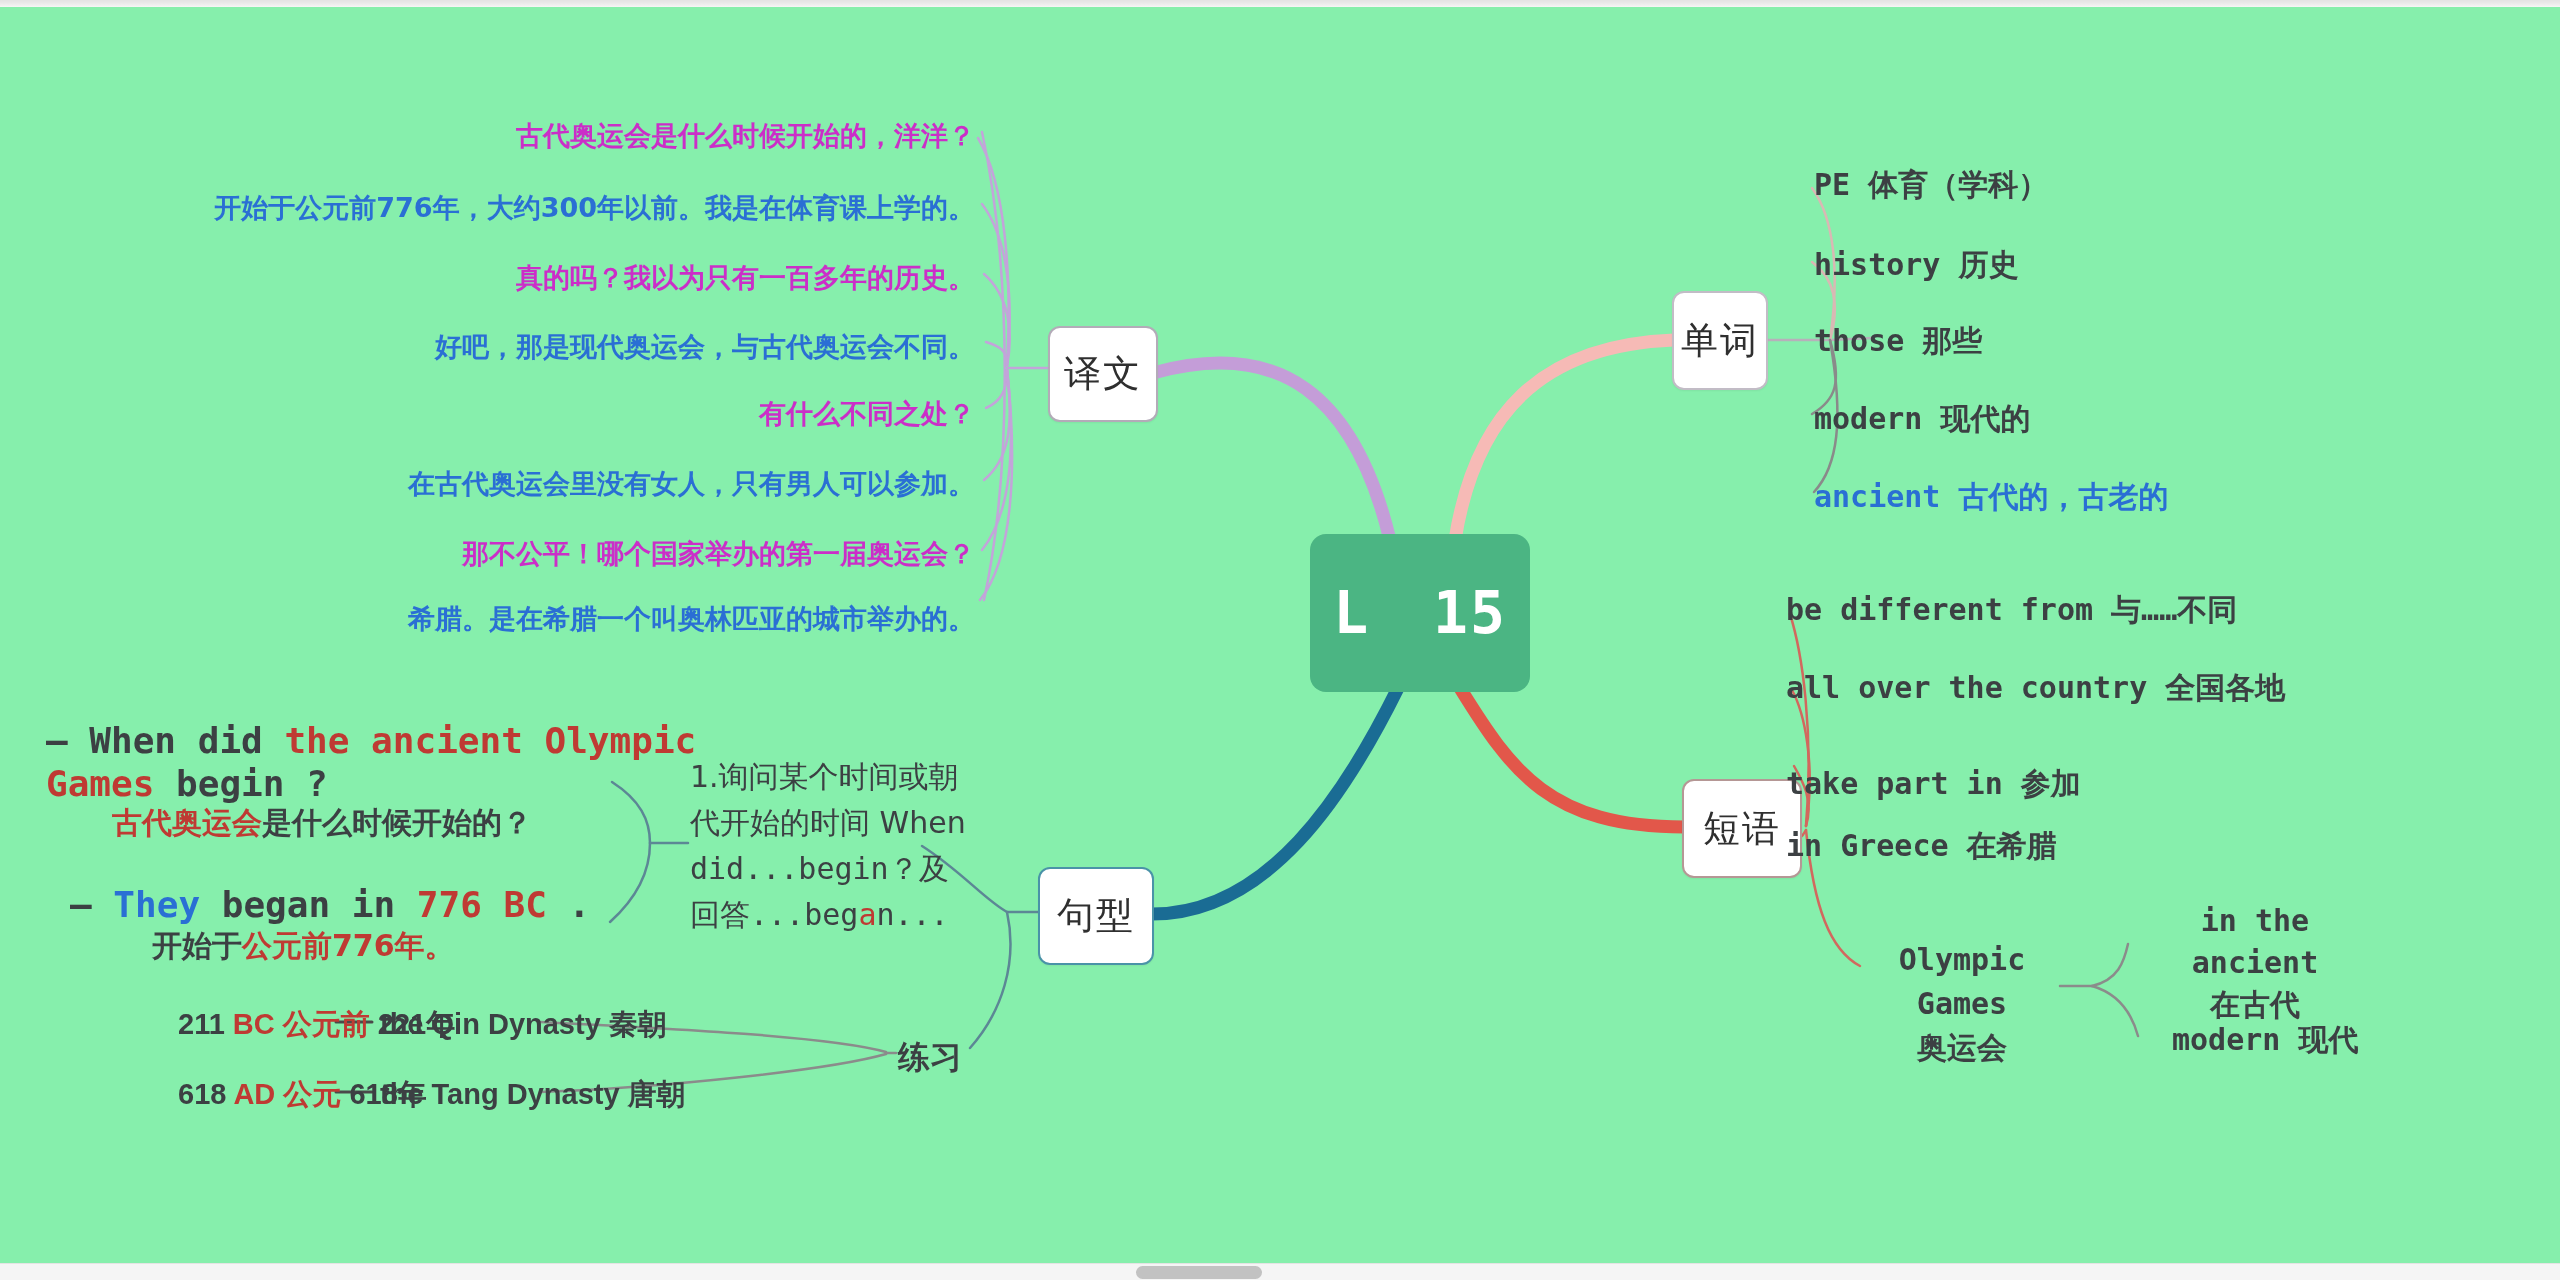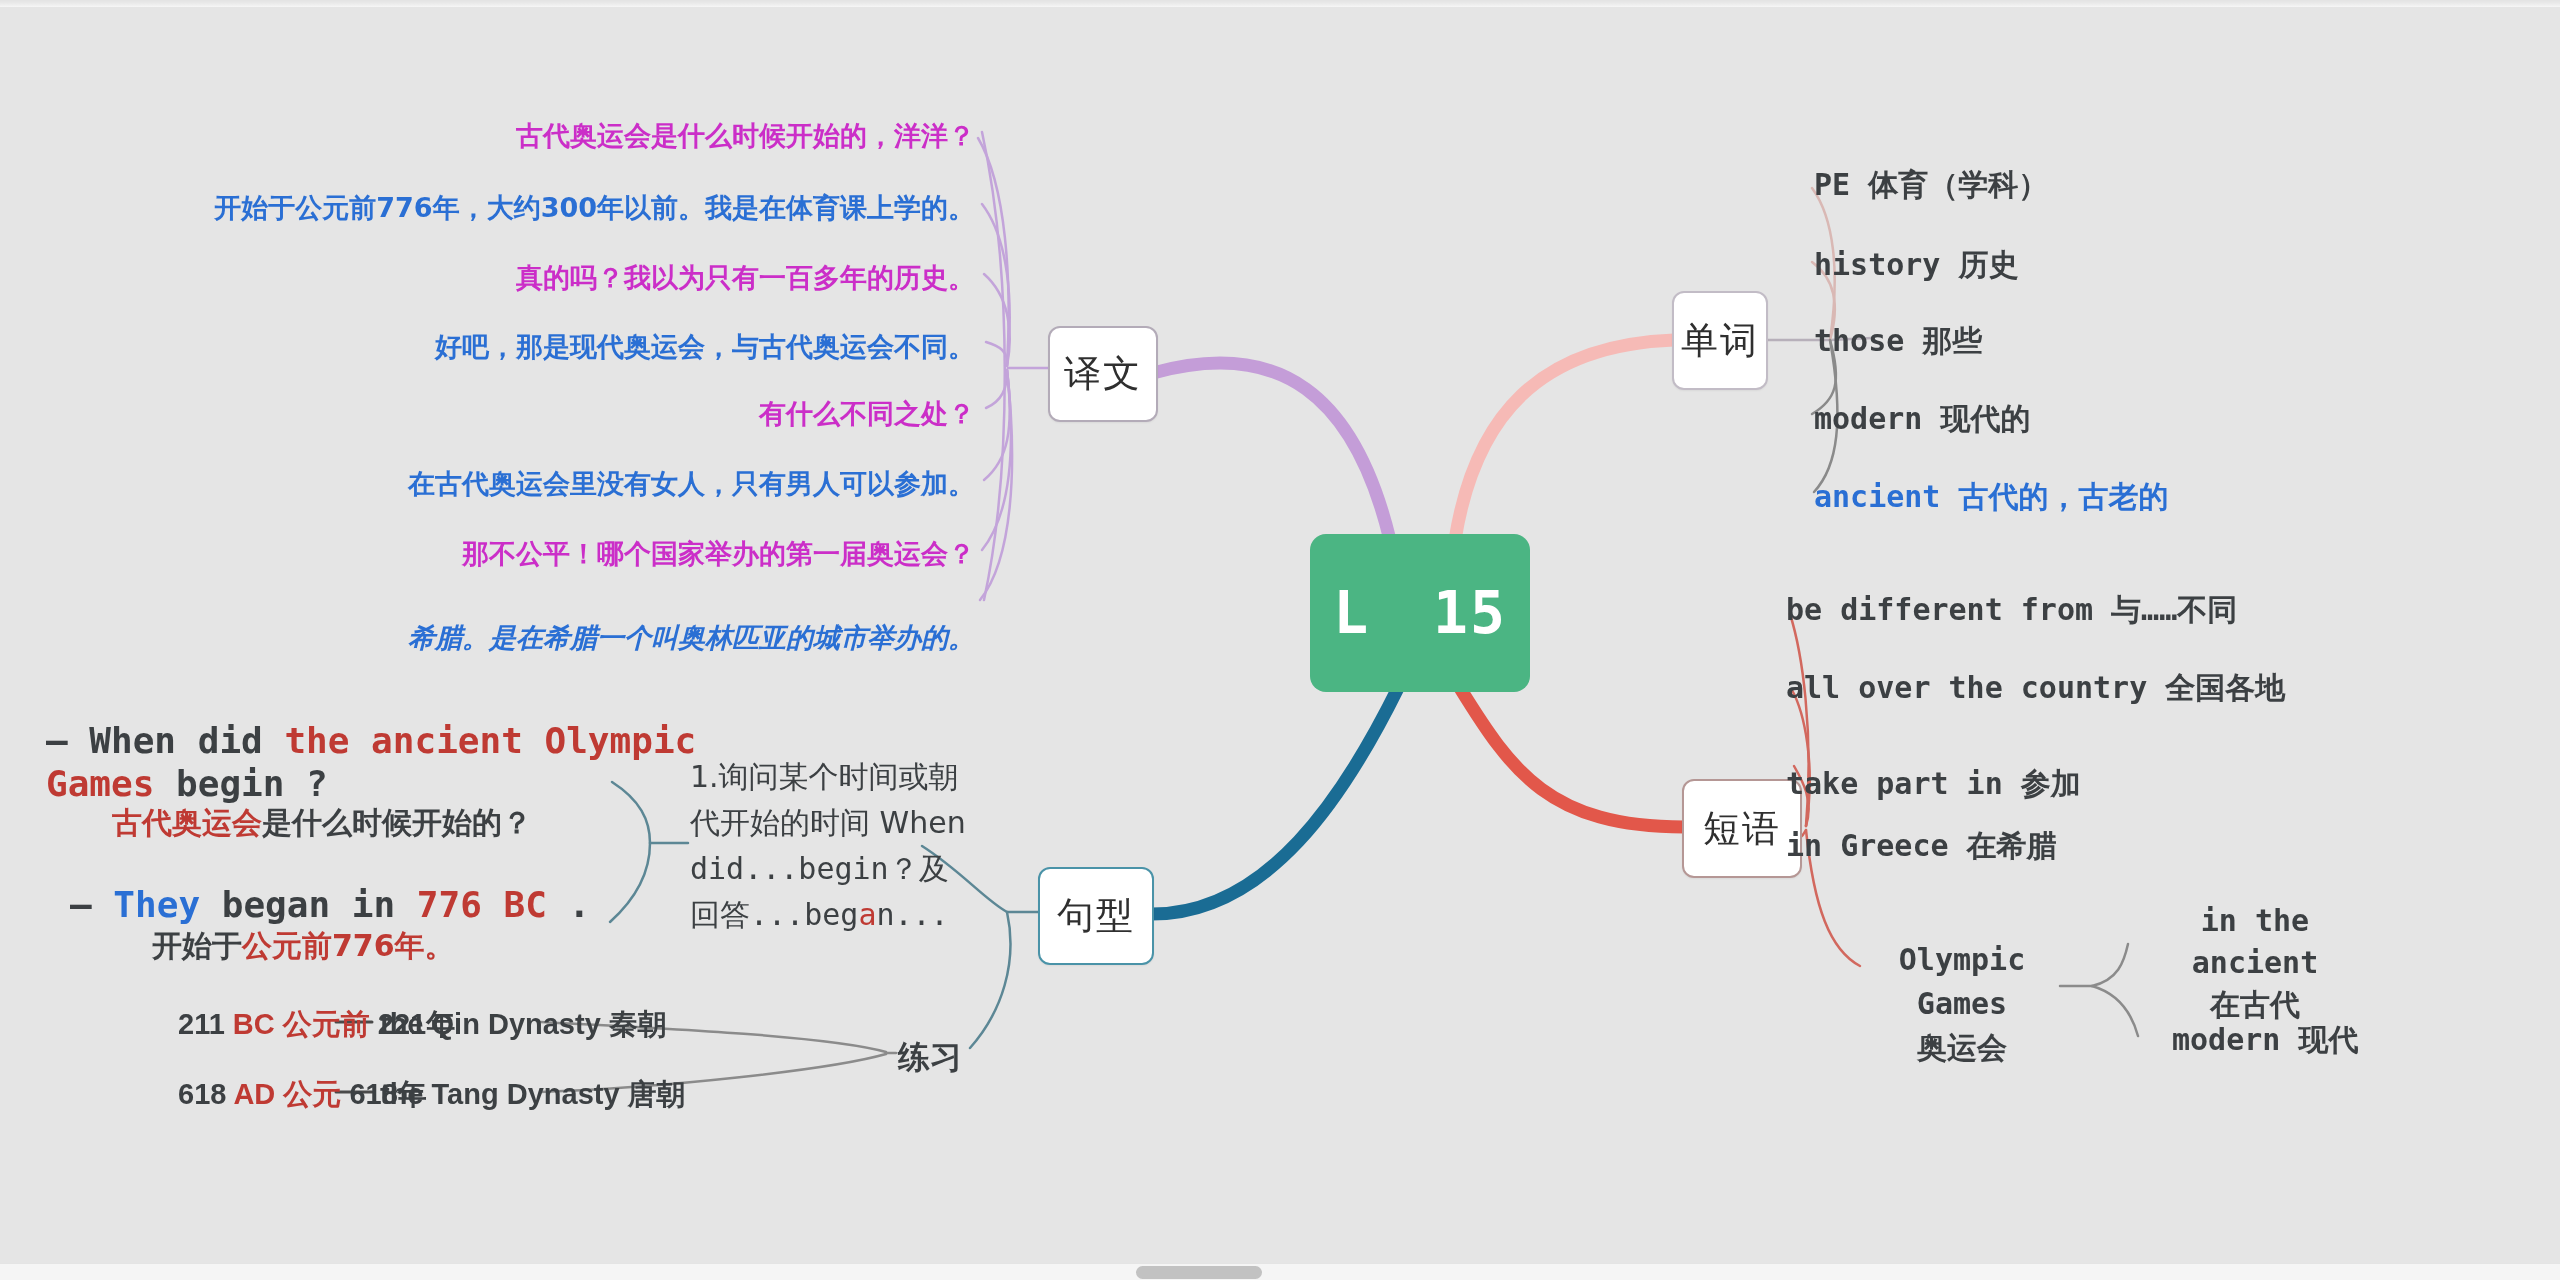--- a/index.html
+++ b/index.html
@@ -1,18 +1,18 @@
 <!DOCTYPE html>
 <html><head>
 <meta charset="utf-8">
 <style>
   html,body { margin:0; padding:0; background:#ffffff; }
   .canvas {
     position:relative; width:2560px; height:1280px;
-    background:#e5e5e5; overflow:hidden;
+    background:#86efac; overflow:hidden;
     font-family:"DejaVu Sans", sans-serif;
   }
   .top-strip {
     position:absolute; left:0; top:0; width:2560px; height:7px;
     background:linear-gradient(to bottom,#e3e3e3 0,#e9e9e9 3px,#f6f6f6 100%);
   }
   svg.links { position:absolute; left:0; top:0; }
   
   .node {
     position:absolute; background:#fff; border-radius:12px;
@@ -130,21 +130,21 @@
     </g>
   </svg>
 
   <div class="tline" style="top: 118px; color: rgb(203, 46, 200);">古代奥运会是什么时候开始的，洋洋？</div>
   <div class="tline" style="top: 190px; color: rgb(42, 111, 212);">开始于公元前776年，大约300年以前。我是在体育课上学的。</div>
   <div class="tline" style="top: 260px; color: rgb(203, 46, 200);">真的吗？我以为只有一百多年的历史。</div>
   <div class="tline" style="top: 329px; color: rgb(42, 111, 212);">好吧，那是现代奥运会，与古代奥运会不同。</div>
   <div class="tline" style="top: 396px; color: rgb(203, 46, 200);">有什么不同之处？</div>
   <div class="tline" style="top: 466px; color: rgb(42, 111, 212);">在古代奥运会里没有女人，只有男人可以参加。</div>
   <div class="tline" style="top: 536px; color: rgb(203, 46, 200);">那不公平！哪个国家举办的第一届奥运会？</div>
-  <div class="tline" style="top: 620px; color: rgb(42, 111, 212); font-style: italic;">希腊。是在希腊一个叫奥林匹亚的城市举办的。</div>
+  <div class="tline" style="top: 601px; color: rgb(42, 111, 212);">希腊。是在希腊一个叫奥林匹亚的城市举办的。</div>
 
   <div class="node" style="left:1048px; top:326px; width:106px; height:92px; border:2px solid #b3abb8;">
     <span>译文</span>
   </div>
 
   <div class="center-node" style="left:1310px; top:534px; width:220px; height:158px;">
     <span>L 15</span>
   </div>
 
   <div class="node" style="left:1672px; top:291px; width:92px; height:95px; border:2px solid #c2bcc6;">

